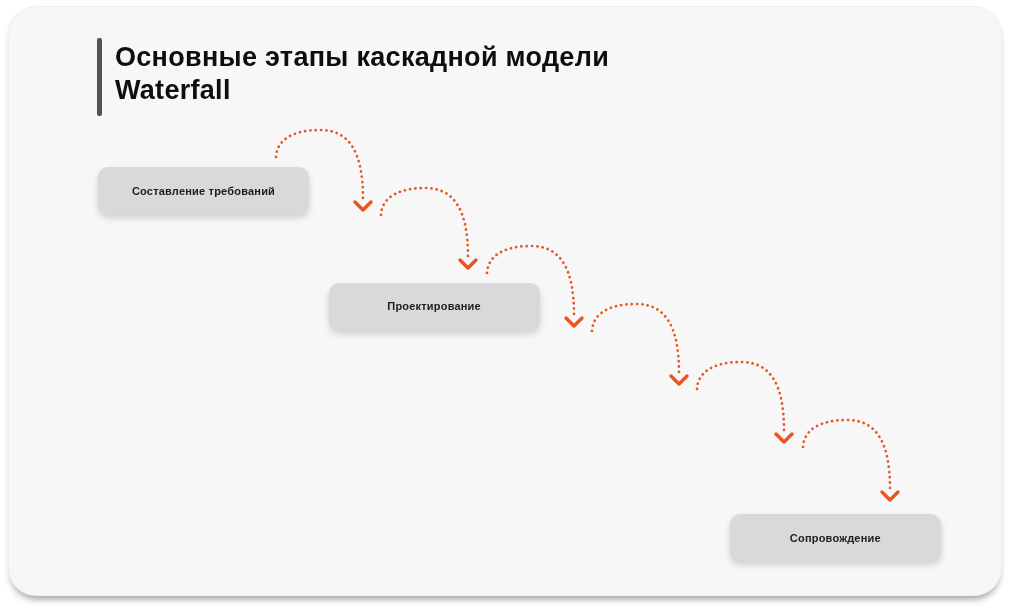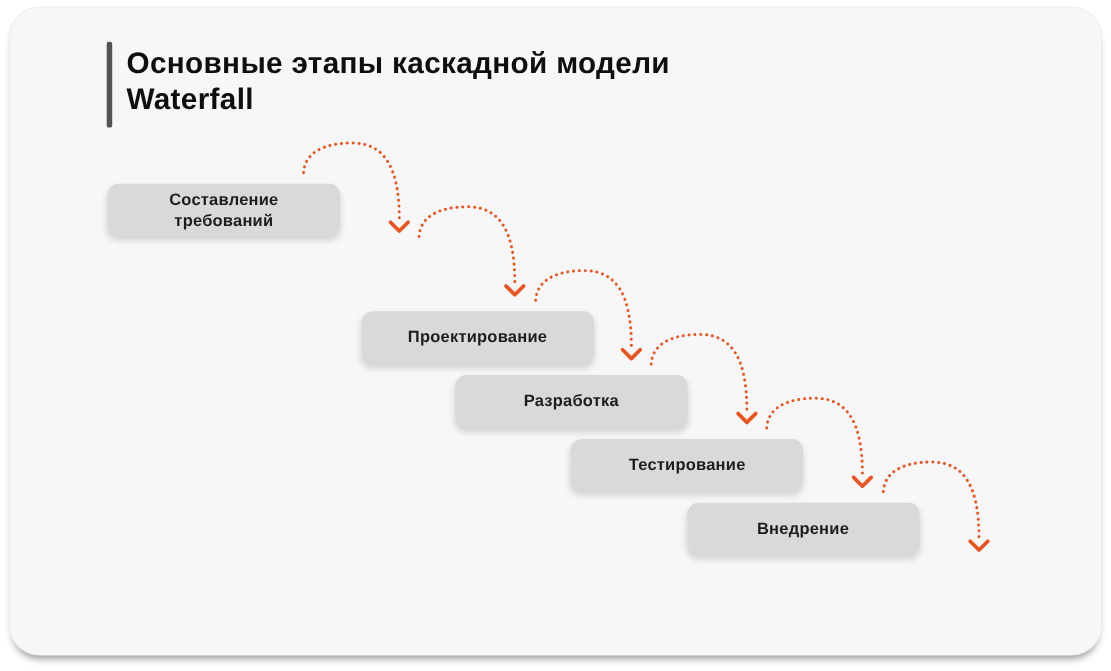--- a/index.html
+++ b/index.html
@@ -37,21 +37,21 @@
   .stage{
     position:absolute;width:211px;height:47px;
     background:var(--box-fill);
     border-radius:10px;
     display:flex;align-items:center;justify-content:center;
     padding:2px 24px 0 24px;
     box-shadow:0 4px 7px rgba(0,0,0,0.16);
   }
   .stage span{
     display:block;text-align:center;
-    font-size:15px;font-weight:700;line-height:1.25;
+    font-size:11px;font-weight:700;line-height:1.25;
     color:var(--box-text);letter-spacing:0.2px;
   }
   .flow-arrow{position:absolute;overflow:visible;}
 </style>
 </head>
 <body>
 
 <div class="canvas">
   <div class="card">
     <div class="title-block">
@@ -74,32 +74,26 @@
           <path d="M 6,30 C 7,12 24,3 50,3 C 80,3 93,26 93,72" fill="none" stroke="#EA5421" stroke-width="2.7" stroke-linecap="round" stroke-dasharray="0.1 5.2"></path>
           <path d="M 85,75 L 93,83 L 101,75" fill="none" stroke="#EA5421" stroke-width="3.4" stroke-linecap="round" stroke-linejoin="round"></path>
         </svg>
         <div class="stage" style="left: 299.6px; top: 275.8px; margin-left: 20px;">
           <span>Проектирование</span>
         </div>
         <svg class="flow-arrow" width="110" height="96" viewBox="0 0 110 96" style="left: 576.9px; top: 293.7px;">
           <path d="M 6,30 C 7,12 24,3 50,3 C 80,3 93,26 93,72" fill="none" stroke="#EA5421" stroke-width="2.7" stroke-linecap="round" stroke-dasharray="0.1 5.2"></path>
           <path d="M 85,75 L 93,83 L 101,75" fill="none" stroke="#EA5421" stroke-width="3.4" stroke-linecap="round" stroke-linejoin="round"></path>
         </svg>
-        <div class="stage" style="left: 404.9px; top: 333.7px;">
-          <span>Разработка</span>
-        </div>
         <svg class="flow-arrow" width="110" height="96" viewBox="0 0 110 96" style="left: 682.2px; top: 351.6px;">
           <path d="M 6,30 C 7,12 24,3 50,3 C 80,3 93,26 93,72" fill="none" stroke="#EA5421" stroke-width="2.7" stroke-linecap="round" stroke-dasharray="0.1 5.2"></path>
           <path d="M 85,75 L 93,83 L 101,75" fill="none" stroke="#EA5421" stroke-width="3.4" stroke-linecap="round" stroke-linejoin="round"></path>
         </svg>
-        <div class="stage" style="left: 510.2px; top: 391.6px;">
-          <span>Тестирование</span>
-        </div>
         <svg class="flow-arrow" width="110" height="96" viewBox="0 0 110 96" style="left: 787.5px; top: 409.5px;">
           <path d="M 6,30 C 7,12 24,3 50,3 C 80,3 93,26 93,72" fill="none" stroke="#EA5421" stroke-width="2.7" stroke-linecap="round" stroke-dasharray="0.1 5.2"></path>
           <path d="M 85,75 L 93,83 L 101,75" fill="none" stroke="#EA5421" stroke-width="3.4" stroke-linecap="round" stroke-linejoin="round"></path>
         </svg>
-        <div class="stage" style="left: 615.5px; top: 449.5px;">
-          <span>Внедрение</span>
+        <div class="stage" style="left: 720.8px; top: 507.4px;">
+          <span>Сопровождение</span>
         </div>
       </div>
   </div>
 </div>
 
 </body></html>

